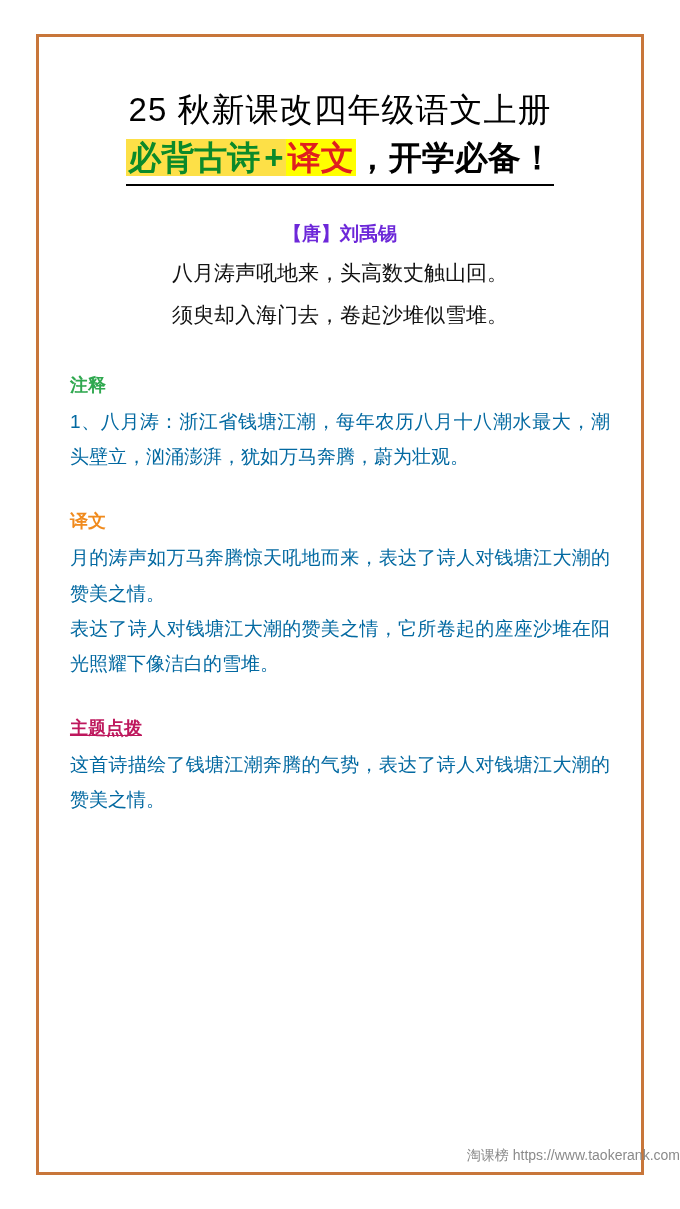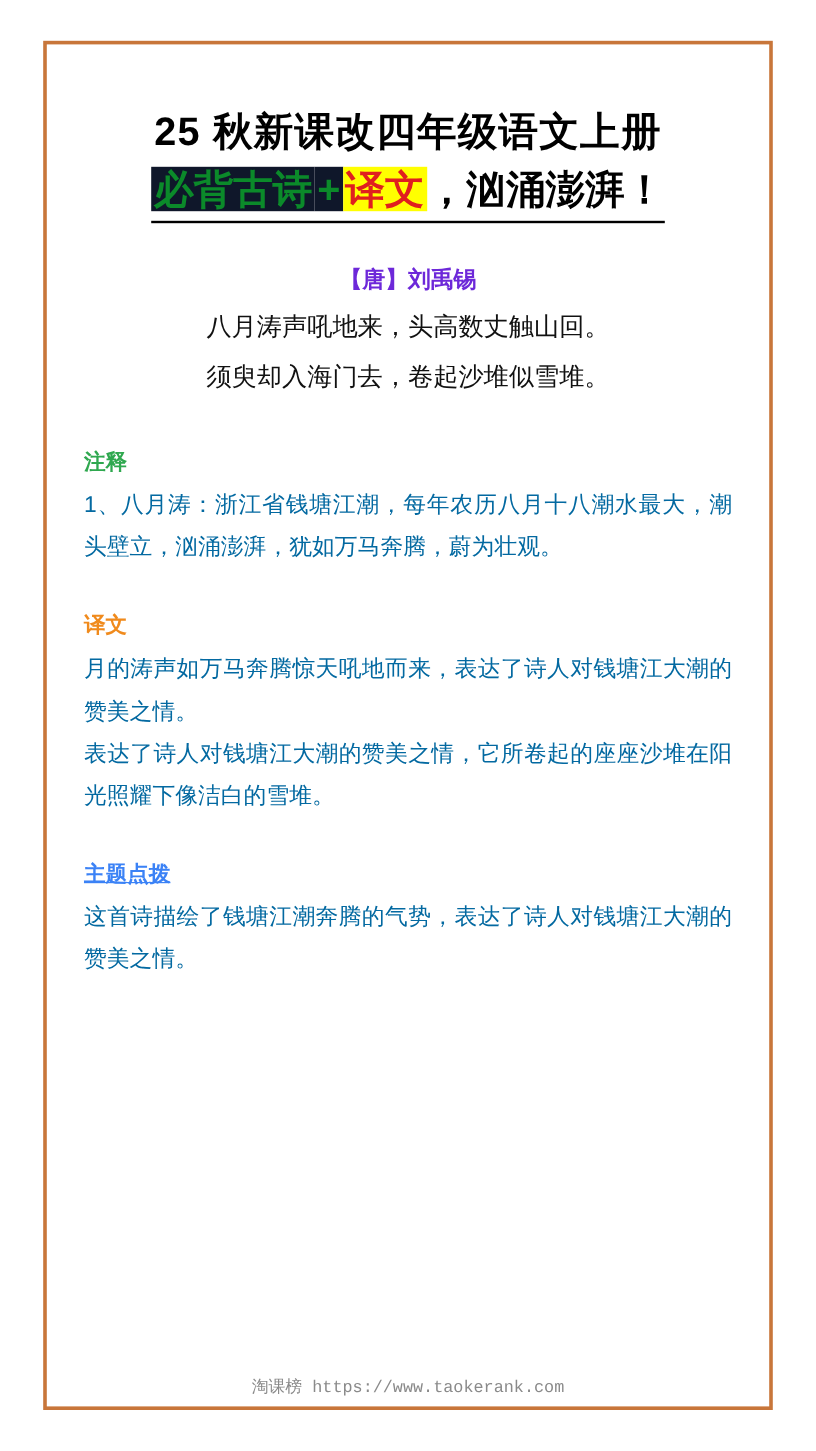--- a/index.html
+++ b/index.html
@@ -36,38 +36,38 @@
     padding: 52px 34px 0 34px;
   }
 
   
   .title-block {
     text-align: center;
     margin-bottom: 30px;
   }
   .title-line1 {
     font-size: 33px;
-    font-weight: bold;
+    font-weight: normal;
     color: #000000;
     letter-spacing: 1px;
     line-height: 1.45;
     white-space: nowrap;
   }
   .title-line2 {
     font-size: 33px;
     font-weight: bold;
     color: #000000;
     line-height: 1.45;
     white-space: nowrap;
     display: inline-block;
     border-bottom: 2px solid #000000;
     padding-bottom: 2px;
   }
   .hl-green {
-    background: #0f172a;
+    background: #fde047;
     color: #0b8a2a;
     padding: 0 2px;
   }
   .hl-red {
     background: #ffff00;
     color: #e01f1f;
     padding: 0 2px;
   }
 
   
@@ -99,60 +99,59 @@
   }
   .section-head {
     font-size: 18px;
     font-weight: bold;
     line-height: 1.9;
     margin-bottom: 2px;
   }
   .head-green { color: #2fa84f; margin-top: 32px; }
   .head-orange { color: #f08a1c; }
   .head-blue {
-    color: #3b82f6;
+    color: #be185d;
     text-decoration: underline;
   }
   .body-text {
     font-size: 19px;
     color: #0369a1;
     line-height: 1.85;
     text-align: justify;
     font-weight: 500;
   }
   .body-text p {
     margin: 0;
   }
 
   
   .footer {
     position: absolute;
     left: 0;
     right: 0;
     bottom: 44px;
-    text-align: center;
+    text-align: right;
     font-size: 14px;
     color: #8a8a8a;
     z-index: 3;
-    font-family: Liberation Mono, monospace;
   }
 </style>
 </head>
 <body>
 
 <div class="page">
 
   <div class="frame"></div>
 
   <div class="content">
 
     <div class="title-block">
       <div class="title-line1">25 秋新课改四年级语文上册</div>
       <div class="title-line2">
-        <span class="hl-green">必背古诗</span><span class="hl-green">+</span><span class="hl-red">译文</span><span>，汹涌澎湃！</span>
+        <span class="hl-green">必背古诗</span><span class="hl-green">+</span><span class="hl-red">译文</span><span>，开学必备！</span>
       </div>
     </div>
 
     <div>
       <div class="poem-author">【唐】刘禹锡</div>
       <div class="poem-line">八月涛声吼地来，头高数丈触山回。</div>
       <div class="poem-line">须臾却入海门去，卷起沙堆似雪堆。</div>
     </div>
 
     <div class="section">

